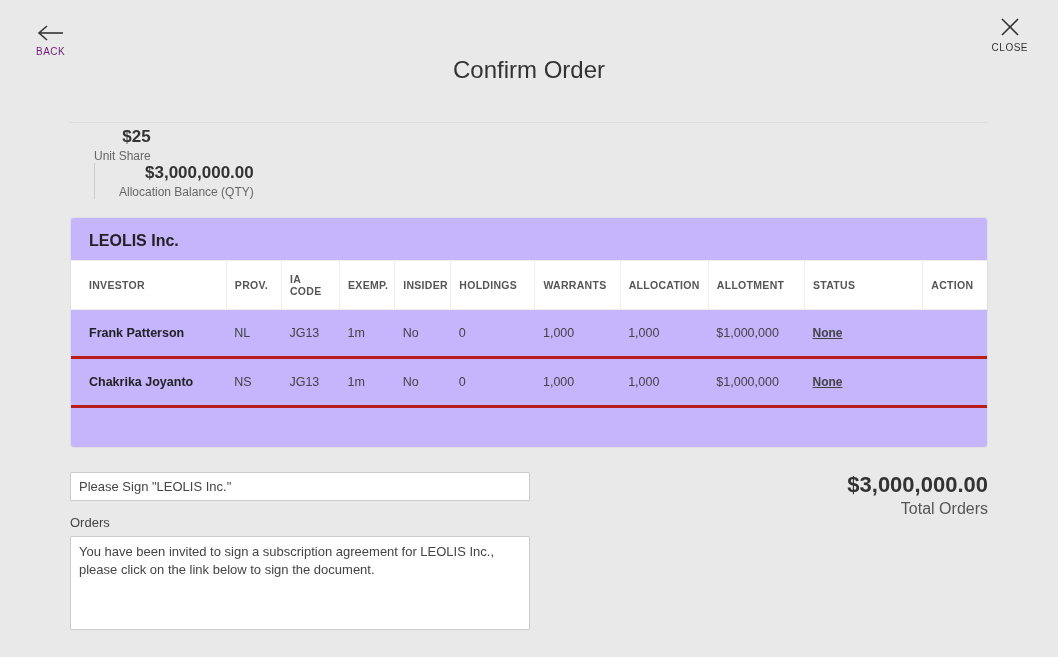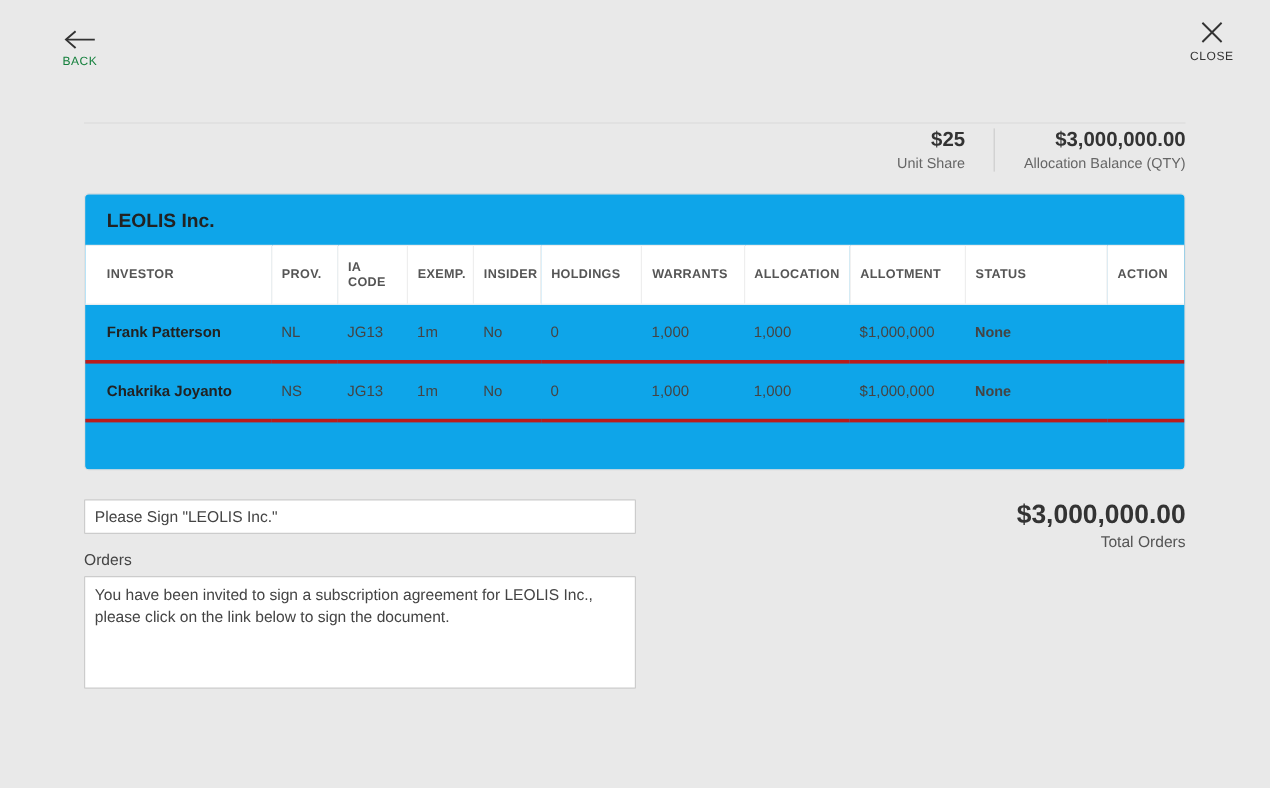--- a/index.html
+++ b/index.html
@@ -18,25 +18,25 @@
   }
 
   
   .header {
     position: relative;
     height: 100px;
     padding-top: 24px;
   }
   .back-btn {
     position: absolute;
-    left: 52px;
+    left: 36px;
     top: 24px;
     text-align: right;
     cursor: pointer;
-    color: #15803d;
+    color: #701a75;
   }
   .back-btn svg {
     display: block;
     margin: 0 auto;
   }
   .back-btn .lbl {
     font-size: 10px;
     letter-spacing: 0.5px;
     margin-top: 4px;
   }
@@ -71,22 +71,23 @@
     margin: 0 auto;
   }
 
   
   .summary-row {
     display: flex;
     justify-content: flex-end;
     align-items: flex-start;
     border-top: 1px solid #ddd;
     padding-top: 4px;
-    margin-top: 2px;
+    margin-top: 22px;
     margin-bottom: 18px;
+    flex-direction: column;
   }
   .summary-item {
     text-align: right;
     padding-left: 24px;
   }
   .summary-item + .summary-item {
     border-left: 1px solid #ccc;
     margin-left: 24px;
   }
   .summary-value {
@@ -95,21 +96,21 @@
     color: #333;
   }
   .summary-label {
     font-size: 12px;
     color: #666;
     margin-top: 2px;
   }
 
   
   .card {
-    background: #0ea5e9;
+    background: #c4b5fd;
     border-radius: 4px;
     border: 1px solid #e0e0e0;
     overflow: hidden;
   }
   .card-header {
     padding: 14px 18px 10px;
     font-size: 16px;
     font-weight: 700;
     color: #222;
   }
@@ -148,20 +149,21 @@
   table.orders tbody td:first-child {
     padding-left: 18px;
   }
   table.orders tbody td.investor {
     font-weight: 600;
     color: #222;
   }
   table.orders tbody td.status {
     font-weight: 600;
     font-size: 12px;
+    text-decoration: underline;
   }
   .spacer-row td {
     height: 40px;
     border-bottom: none !important;
   }
 
   
   .lower {
     display: flex;
     margin-top: 24px;
@@ -196,21 +198,21 @@
     line-height: 1.4;
   }
   .form-group { margin-bottom: 14px; }
 
   .total-value {
     font-size: 22px;
     font-weight: 700;
     color: #333;
   }
   .total-label {
-    font-size: 13px;
+    font-size: 16px;
     color: #555;
     margin-top: 2px;
   }
 
   .col-investor  { width: 155px; }
   .col-prov      { width: 55px; }
   .col-iacode    { width: 58px; }
   .col-exemp     { width: 55px; }
   .col-insider   { width: 56px; }
   .col-holdings  { width: 84px; }
@@ -225,20 +227,21 @@
 
 <div class="header">
   <div class="back-btn">
     <svg width="28" height="18" viewBox="0 0 28 18" fill="none" stroke="#333" stroke-width="1.6">
       <line x1="2" y1="9" x2="26" y2="9"></line>
       <polyline points="10,2 2,9 10,16"></polyline>
     </svg>
     <div class="lbl">BACK</div>
   </div>
 
+  <div class="page-title">Confirm Order</div>
 
   <div class="close-btn">
     <svg width="22" height="22" viewBox="0 0 22 22" fill="none" stroke="#333" stroke-width="1.6">
       <line x1="3" y1="3" x2="19" y2="19"></line>
       <line x1="19" y1="3" x2="3" y2="19"></line>
     </svg>
     <div class="lbl">CLOSE</div>
   </div>
 </div>
 

